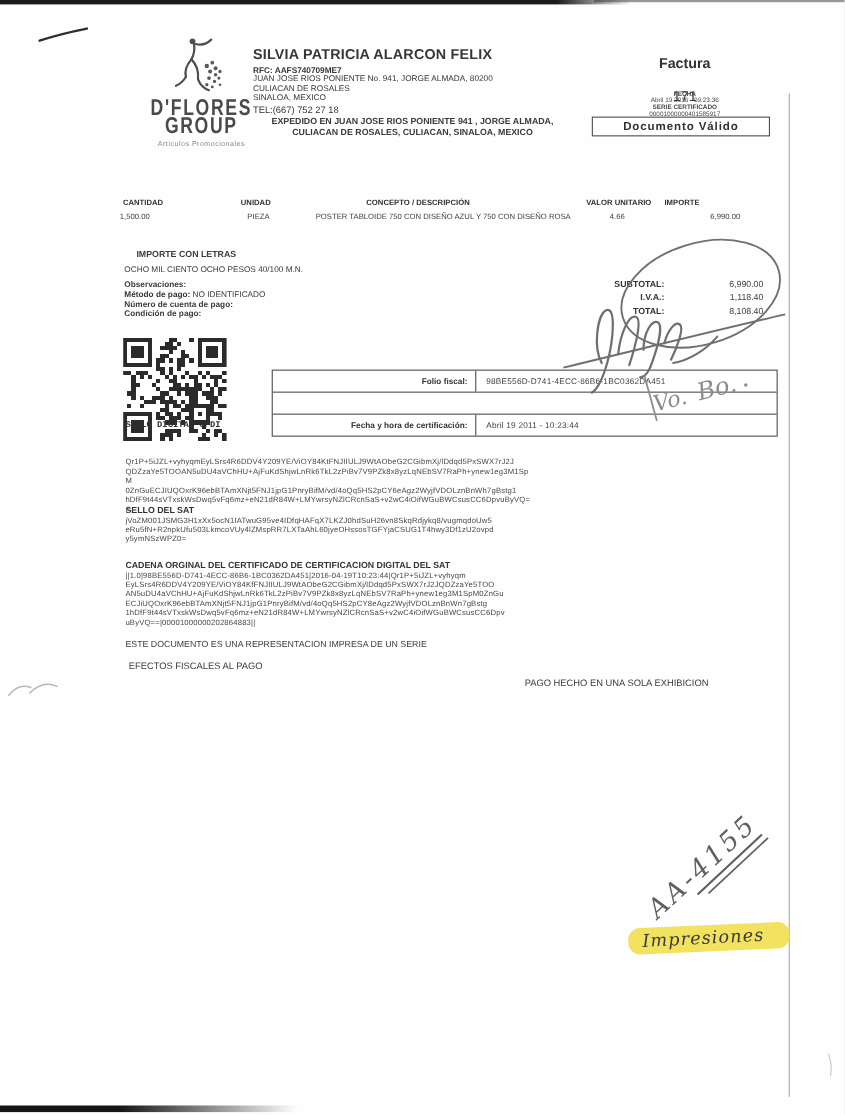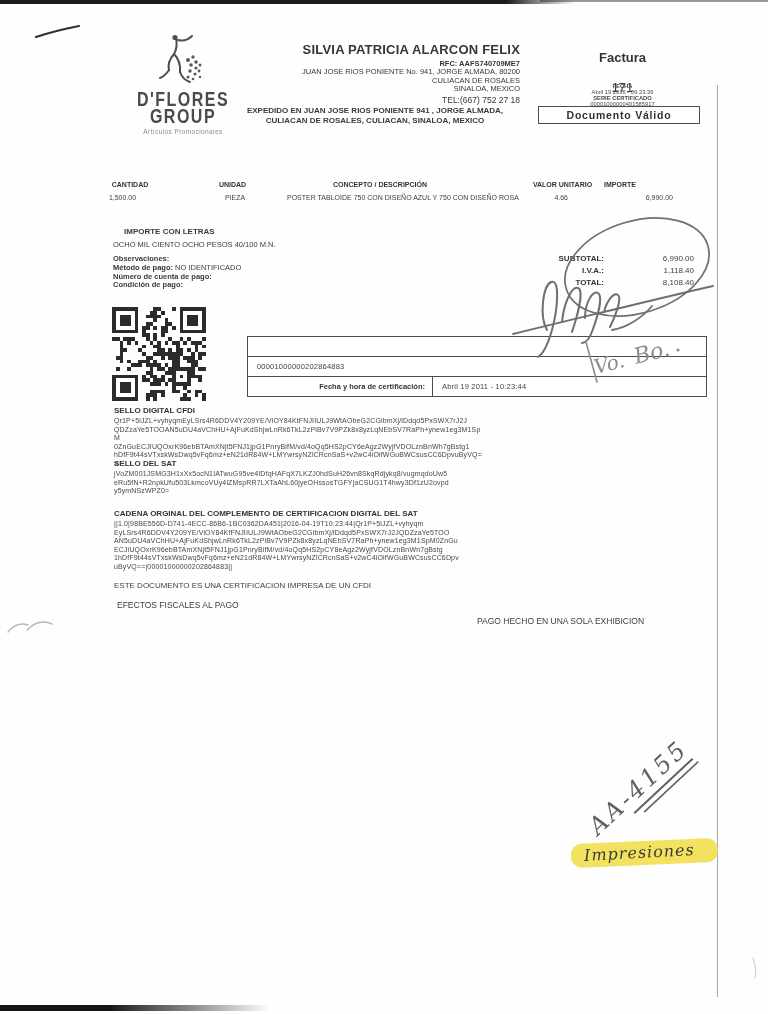--- a/index.html
+++ b/index.html
@@ -15,21 +15,21 @@
   #scan-top2{left:540px;top:0;width:228px;height:2px;background:rgba(30,30,30,.45);}
   #scan-bottom{left:0;top:1005px;width:270px;height:6px;background:linear-gradient(to right,#141414 40%,rgba(20,20,20,0));}
   #page-edge{left:717px;top:85px;width:1px;height:912px;background:#9a9a9a;opacity:.85;}
 
   
   #logo{left:118px;top:34px;width:130px;text-align:center;color:#4a4a4a;}
   #logo .lg-line{font-weight:bold;font-size:16px;letter-spacing:1.5px;transform:scaleY(1.3);line-height:17px;}
   #logo .lg-tag{font-size:6.5px;color:#8a8a8a;margin-top:4px;letter-spacing:.4px;}
 
   
-  #hdr{left:230px;top:42px;width:290px;text-align:right;color:#363636;}
+  #hdr{left:230px;top:42px;width:290px;text-align:left;color:#363636;}
   #hdr .name{font-size:13px;font-weight:bold;letter-spacing:.2px;}
   #hdr .rfc{font-size:7.5px;font-weight:bold;margin-top:2px;}
   #hdr .ln{font-size:7.5px;line-height:8.6px;}
   #hdr .tel{font-size:8.5px;margin-top:1px;}
   #expedido{left:215px;top:106px;width:320px;text-align:center;font-size:8px;font-weight:bold;line-height:9.5px;color:#3a3a3a;}
 
   
   #fact-title{left:570px;top:50px;width:105px;text-align:center;font-size:13px;font-weight:bold;color:#333;}
   #fact-num{left:570px;top:80px;width:105px;text-align:center;font-size:13px;color:#3a3a3a;}
   .fmeta{left:570px;width:105px;text-align:center;font-size:5.8px;color:#4a4a4a;line-height:6.2px;}
@@ -367,56 +367,57 @@
         <rect x="3.76" y="71.44" width="18.799999999999997" height="18.799999999999997" fill="#fff"></rect>
         <rect x="7.52" y="75.19999999999999" width="11.28" height="11.28" fill="#2b2b2b"></rect>
         <rect x="60.16" y="60.16" width="18.799999999999997" height="18.799999999999997" fill="#2b2b2b"></rect>
         <rect x="63.919999999999995" y="63.919999999999995" width="11.28" height="11.28" fill="#fff"></rect>
         <rect x="67.67999999999999" y="67.67999999999999" width="3.76" height="3.76" fill="#2b2b2b"></rect>
       </svg>
   </div>
 
   <div id="fiscal-table" class="abs">
     <div class="fiscal-row">
+      <div class="fiscal-label">Folio fiscal:</div>
+      <div class="fiscal-value">98BE556D-D741-4ECC-86B6-1BC0362DA451</div>
     </div>
     <div class="fiscal-row">
-      <div class="fiscal-value">00001000000202864883</div>
     </div>
     <div class="fiscal-row">
       <div class="fiscal-label">Fecha y hora de certificación:</div>
       <div class="fiscal-value">Abril 19 2011 - 10:23:44</div>
     </div>
   </div>
 
-  <div class="abs seal-title" style="top:406px;">SELLO DIGITAL CFDI</div>
+  <div class="abs seal-title" style="top:382px;font-family:Liberation Mono, monospace;">SELLO DIGITAL CFDI</div>
   <div class="abs seal-text" style="top:417px;">
     <div>Qr1P+5iJZL+vyhyqmEyLSrs4R6DDV4Y209YE/ViOY84KtFNJIIULJ9WtAObeG2CGibmXj/lDdqd5PxSWX7rJ2J</div>
     <div>QDZzaYe5TOOAN5uDU4aVChHU+AjFuKdShjwLnRk6TkL2zPiBv7V9PZk8x8yzLqNEbSV7RaPh+ynew1eg3M1SpM</div>
     <div>0ZnGuECJIUQOxrK96ebBTAmXNjt5FNJ1jpG1PnryBifM/vd/4oQq5HS2pCY6eAgz2WyjfVDOLznBnWh7gBstg1</div>
     <div>hDfF9t44sVTxskWsDwq5vFq6mz+eN21dR84W+LMYwrsyNZlCRcnSaS+v2wC4iOifWGuBWCsusCC6DpvuByVQ==</div>
   </div>
 
   <div class="abs seal-title" style="top:459px;">SELLO DEL SAT</div>
   <div class="abs seal-text" style="top:470px;">
     <div>jVoZM001JSMG3H1xXx5ocN1IATwuG95ve4IDfqHAFqX7LKZJ0hdSuH26vn8SkqRdjykq8/vugmqdoUw5</div>
     <div>eRu5fN+R2npkUfu503LkmcoVUy4lZMspRR7LXTaAhL60jyeOHssosTGFYjaCSUG1T4hwy3Df1zU2ovpd</div>
     <div>y5ymNSzWPZ0=</div>
   </div>
 
-  <div class="abs seal-title" style="top:509px;">CADENA ORGINAL DEL COMPLEMENTO DE CERTIFICACION DIGITAL DEL SAT</div>
+  <div class="abs seal-title" style="top:509px;">CADENA ORGINAL DEL CERTIFICADO DE CERTIFICACION DIGITAL DEL SAT</div>
   <div class="abs seal-text" style="top:520px;">
     <div>||1.0|98BE556D-D741-4ECC-86B6-1BC0362DA451|2016-04-19T10:23:44|Qr1P+5iJZL+vyhyqm</div>
     <div>EyLSrs4R6DDV4Y209YE/ViOY84KfFNJIIULJ9WtAObeG2CGibmXj/lDdqd5PxSWX7rJ2JQDZzaYe5TOO</div>
     <div>AN5uDU4aVChHU+AjFuKdShjwLnRk6TkL2zPiBv7V9PZk8x8yzLqNEbSV7RaPh+ynew1eg3M1SpM0ZnGu</div>
     <div>ECJiUQOxrK96ebBTAmXNjt5FNJ1jpG1PnryBifM/vd/4oQq5HS2pCY8eAgz2WyjfVDOLznBnWn7gBstg</div>
     <div>1hDfF9t44sVTxskWsDwq5vFq6mz+eN21dR84W+LMYwrsyNZlCRcnSaS+v2wC4iOifWGuBWCsusCC6Dpv</div>
     <div>uByVQ==|00001000000202864883||</div>
   </div>
 
-  <div id="footer-note" class="abs">ESTE DOCUMENTO ES UNA CERTIFICACION IMPRESA DE UN CFDI</div>
+  <div id="footer-note" class="abs">ESTE DOCUMENTO ES UNA REPRESENTACION IMPRESA DE UN SERIE</div>
   <div id="efectos" class="abs">EFECTOS FISCALES AL PAGO</div>
   <div id="pago" class="abs">PAGO HECHO EN UNA SOLA EXHIBICION</div>
 
   <div id="hl" class="abs"></div>
   <div id="hl-word" class="abs">Impresiones</div>
 
   <svg id="pen-svg" class="abs" width="768" height="1014" viewBox="0 0 768 1014">
 
     <path d="M36,37 C48,33 64,29 79,26" stroke="#2e2e2e" stroke-width="2.2" fill="none" stroke-linecap="round"></path>
 

